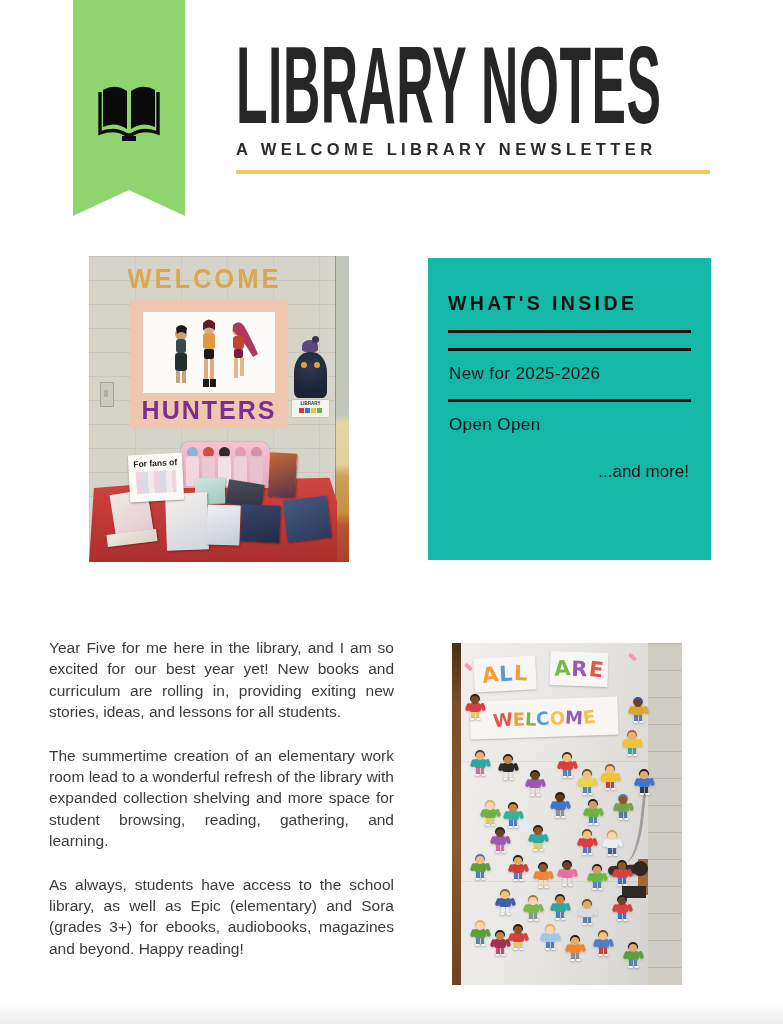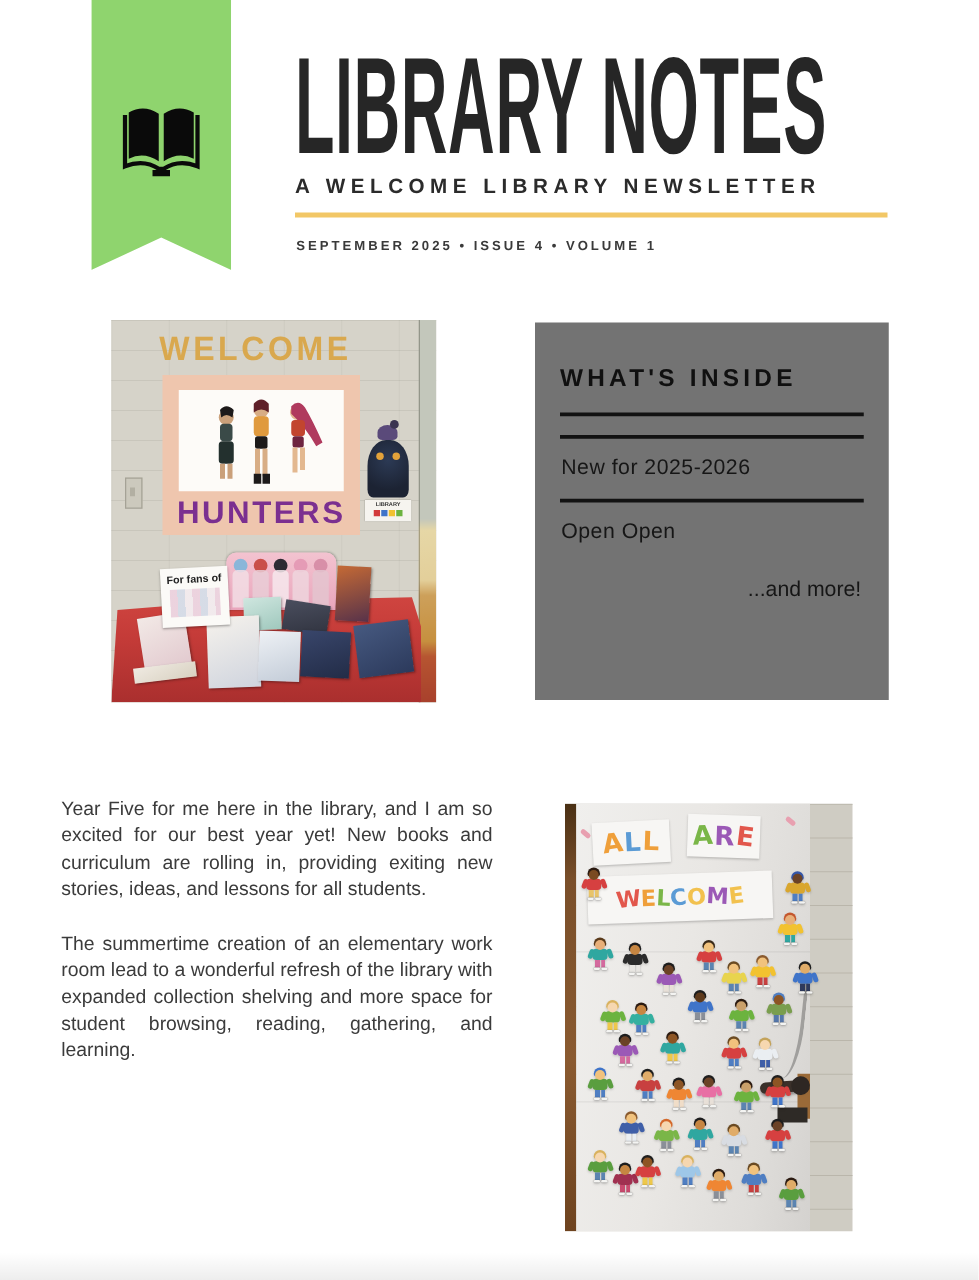--- a/index.html
+++ b/index.html
@@ -130,21 +130,20 @@
     <svg id="book-icon" viewBox="0 0 64 68">
       <path d="M6 10 Q18 3 30 11 L30 49 Q18 41 6 47 Z" fill="#0a0a0a"></path>
       <path d="M58 10 Q46 3 34 11 L34 49 Q46 41 58 47 Z" fill="#0a0a0a"></path>
       <path d="M3 12 L3 53 Q18 47 30 55 L34 55 Q46 47 61 53 L61 12" fill="none" stroke="#0a0a0a" stroke-width="3.4"></path>
       <rect x="25" y="56" width="14" height="5" fill="#0a0a0a"></rect>
     </svg>
   </div>
   <div id="title" style="color: rgb(38, 38, 38);">LIBRARY NOTES</div>
   <div id="subtitle">A WELCOME LIBRARY NEWSLETTER</div>
   <div id="rule-yellow" style="background: rgb(242, 199, 102);"></div>
-  <div id="dateline">SEPTEMBER 2025 • ISSUE 4 • VOLUME 1</div>
 
   <div id="photo1">
     <div id="p1-corner"></div>
     <div id="p1-welcome">WELCOME</div>
     <div id="p1-poster">
       <div id="p1-poster-inner">
         <svg width="132" height="81" viewBox="0 0 132 81">
           <g stroke-linecap="round">
             <circle cx="38" cy="22" r="6" fill="#caa07a"></circle>
             <path d="M33 16 q5 -6 11 0 l-1 6 q-5 -4 -9 0 Z" fill="#1d1a1a"></path>
@@ -208,33 +207,34 @@
         <div class="book" style="left: 118px; top: 249px; width: 33px; height: 40px; transform: rotate(2deg); background: linear-gradient(160deg, rgb(238, 241, 245) 0%, rgb(195, 204, 216) 100%);"></div>
         <div class="book" style="left: 152px; top: 249px; width: 39px; height: 37px; transform: rotate(3deg); background: linear-gradient(160deg, rgb(57, 70, 107) 0%, rgb(34, 44, 71) 100%);"></div>
         <div class="book" style="left: 196px; top: 242px; width: 44px; height: 42px; transform: rotate(-7deg); background: linear-gradient(160deg, rgb(70, 89, 128) 0%, rgb(44, 58, 92) 100%);"></div>
       </div>
     <div id="p1-sign">
       <div class="sign-text">For fans of</div>
       <div class="sign-art"></div>
     </div>
   </div>
 
-  <div id="inside-box" style="background: #737373;">
+  <div id="inside-box" style="background: #14b8a6;">
     <div class="wi-heading">WHAT'S INSIDE</div>
     <div class="wi-rule"></div>
     <div class="wi-rule"></div>
     <div class="wi-item">New for 2025-2026</div>
     <div class="wi-rule"></div>
     <div class="wi-item">Open Open</div>
     <div class="wi-more">...and more!</div>
   </div>
 
   <div id="paragraphs">
     <p>Year Five for me here in the library, and I am so excited for our best year yet! New books and curriculum are rolling in, providing exiting new stories, ideas, and lessons for all students.</p>
     <p>The summertime creation of an elementary work room lead to a wonderful refresh of the library with expanded collection shelving and more space for student browsing, reading, gathering, and learning.</p>
+    <p>As always, students have access to the school library, as well as Epic (elementary) and Sora (grades 3+) for ebooks, audiobooks, magazines and beyond. Happy reading!</p>
   </div>
 
   <div id="photo2">
     <div id="p2-frame"></div>
     <div id="p2-door"></div>
     <div class="p2-strip letterword" id="p2-all">
         <span style="color: rgb(239, 159, 58); transform: rotate(-5deg);">A</span>
         <span style="color: rgb(91, 155, 213); transform: rotate(0deg);">L</span>
         <span style="color: rgb(239, 159, 58); transform: rotate(5deg);">L</span>
       </div>

